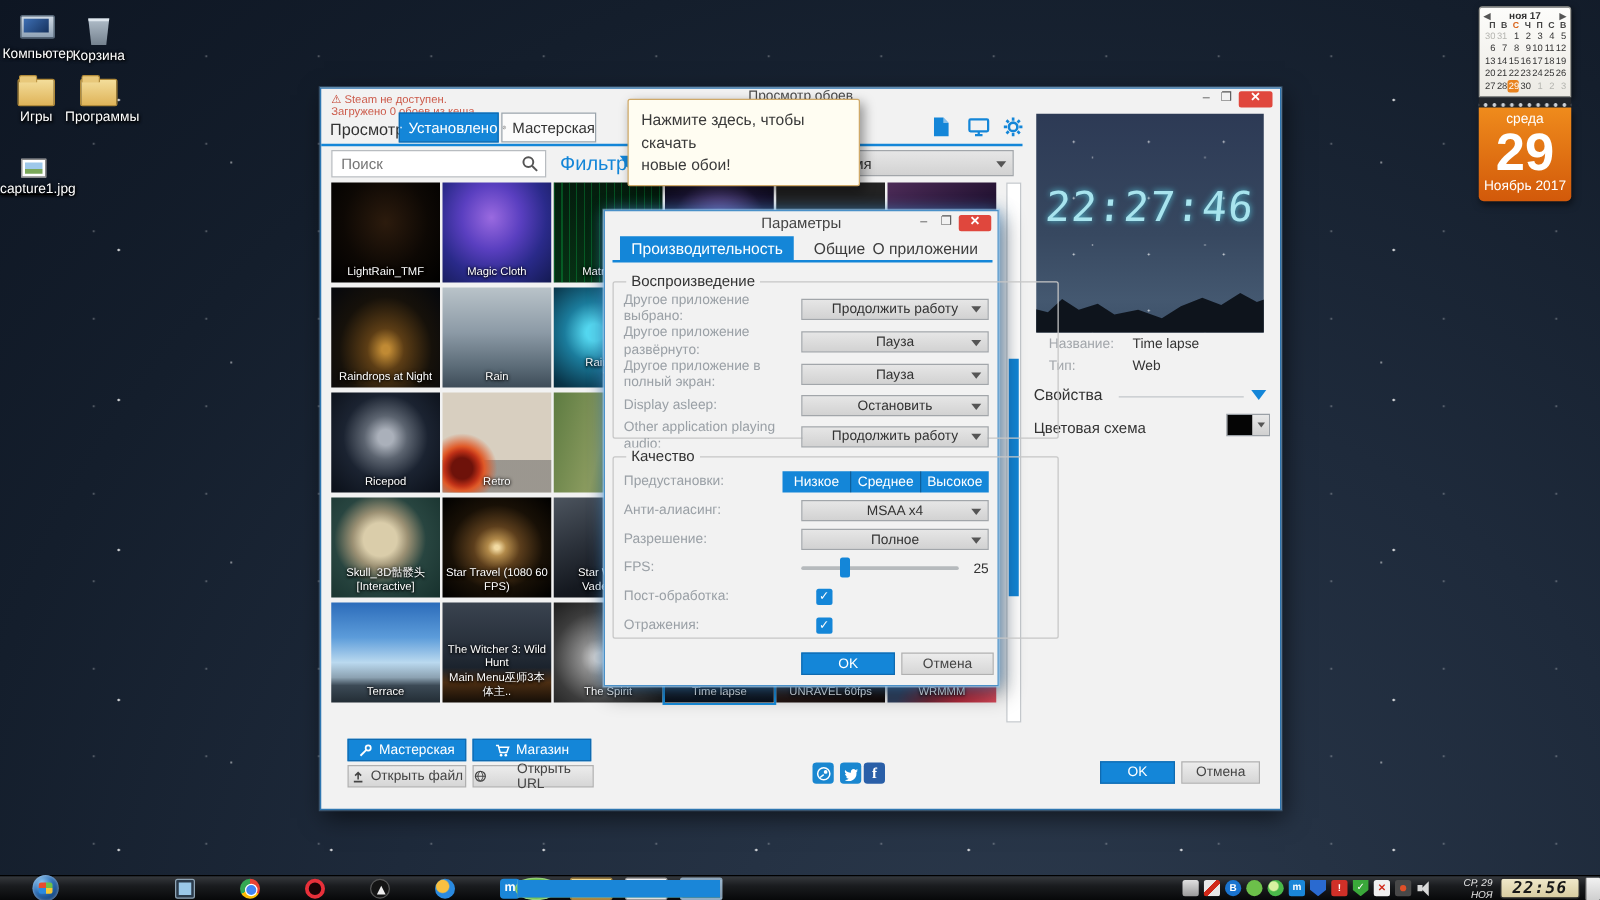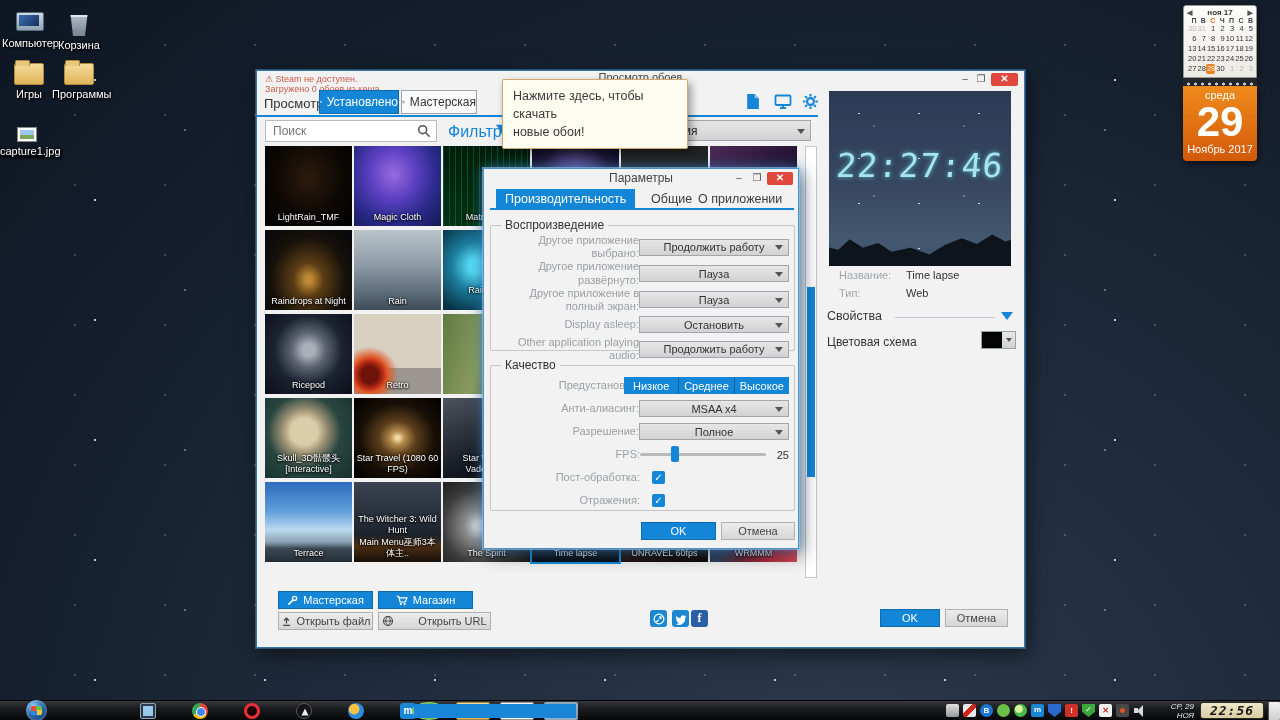--- a/index.html
+++ b/index.html
@@ -119,21 +119,21 @@
   .soc svg{display:block;}
   .soc.fb::after{content:"f";font-weight:bold;font-size:12px;font-family:"Liberation Serif",serif;}
 
   
   #dlg{left:483px;top:168px;width:316px;height:381px;background:#f2f2f2;border:1px solid #4a90c8;
     box-shadow:0 0 0 1px rgba(150,200,240,.6),0 0 12px rgba(70,150,220,.75),4px 6px 16px rgba(0,0,0,.45);z-index:30;}
   .dlg-title{position:absolute;top:2px;left:0;right:0;text-align:center;font-size:12px;color:#444;}
   .tab{position:absolute;top:20px;height:19px;display:flex;align-items:center;font-size:12.5px;cursor:pointer;padding:0 9px;}
   .tab.active{background:#1486d8;color:#fff;}
   .tab.plain{color:#3c3c3c;}
-  .group{position:absolute;left:6px;width:305px;border:1px solid #c6c6c6;border-radius:2px;text-align:right;}
+  .group{position:absolute;left:6px;width:357px;border:1px solid #c6c6c6;border-radius:2px;}
   .legend{position:absolute;top:-8px;left:10px;background:#f2f2f2;padding:0 4px;font-size:12px;color:#333;}
   .drow{display:flex;align-items:center;min-height:23px;padding:0 5px 0 8px;}
   .dlabel{width:142px;font-size:11px;color:#9aa0a6;line-height:1.2;}
   .dctrl{width:150px;display:flex;align-items:center;}
   .dctrl .dd{width:150px;height:17px;}
   .presets{display:flex;margin-left:-15px;width:166px;height:17px;}
   .presets span{flex:1;background:#1486d8;color:#fff;font-size:11px;display:flex;align-items:center;justify-content:center;cursor:pointer;}
   .presets span + span{border-left:1px solid rgba(0,0,0,.28);}
   .slider-track{position:relative;width:126px;height:3px;background:#b6babd;border-radius:2px;}
   .slider-thumb{position:absolute;top:-7px;width:8px;height:16px;background:#1486d8;border-radius:2px;cursor:pointer;}
@@ -505,21 +505,21 @@
           <circle cx="11.5" cy="11.8" r="1.4" fill="#fff"></circle>
         </svg>
       <span>Магазин</span>
     </div>
     <div class="ab btn btn-gray" style="left:21px;top:541px;width:95px;height:18px;font-size:11px;">
       <svg class="icon-svg" width="11" height="11" viewBox="0 0 16 16">
           <path d="M8 11V3M4.5 6.5L8 3l3.5 3.5M3 13.5h10" fill="none" stroke="#444" stroke-width="1.8"></path>
         </svg>
       <span>Открыть файл</span>
     </div>
-    <div class="ab btn btn-gray" style="left:121px;top:541px;width:113px;height:18px;font-size:11px;gap:24px;">
+    <div class="ab btn btn-gray" style="left:121px;top:541px;width:97px;height:18px;font-size:11px;gap:24px;">
       <svg class="icon-svg" width="12" height="12" viewBox="0 0 16 16">
           <circle cx="8" cy="8" r="6" fill="none" stroke="#444" stroke-width="1.5"></circle>
           <path d="M2 8h12M8 2c-4 3.5-4 8.5 0 12 4-3.5 4-8.5 0-12z" fill="none" stroke="#444" stroke-width="1.2"></path>
         </svg>
       <span>Открыть URL</span>
     </div>
 
     <div class="ab soc" style="left:393px;top:539px;">
       <svg width="12" height="12" viewBox="0 0 16 16">
           <circle cx="8" cy="8" r="6.5" fill="none" stroke="#fff" stroke-width="1.6"></circle>

